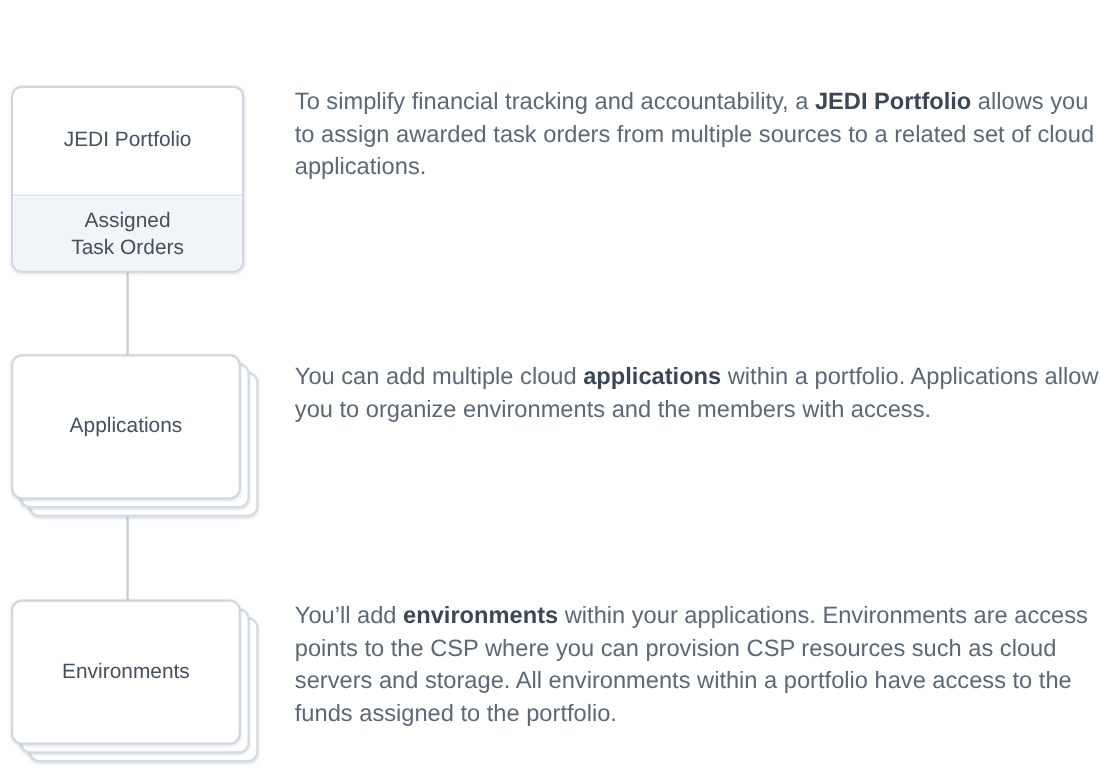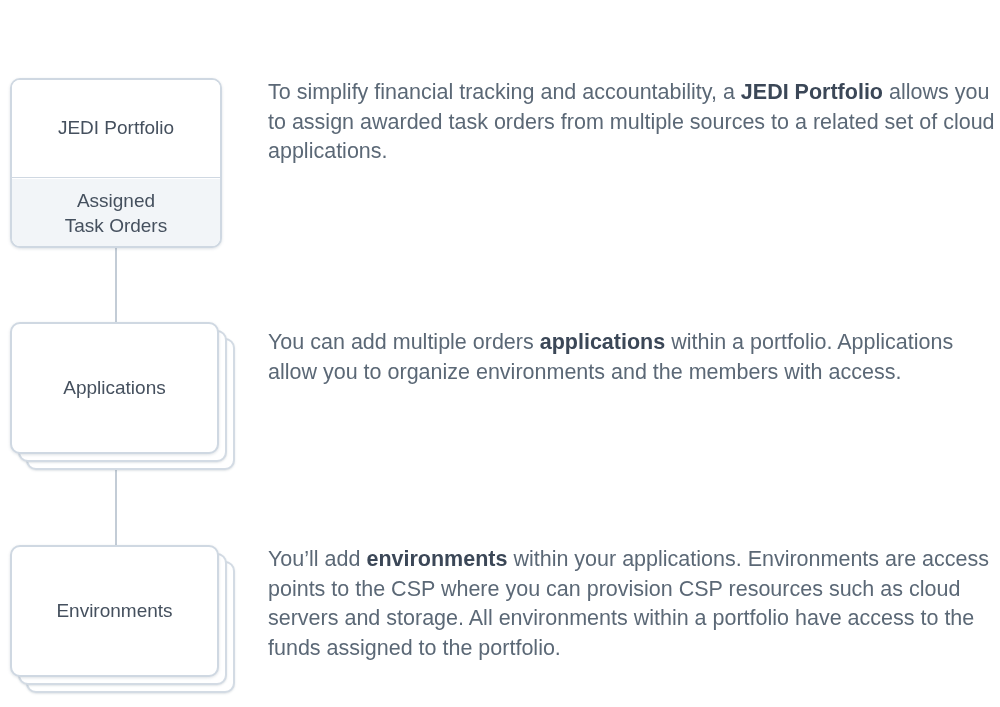--- a/index.html
+++ b/index.html
@@ -178,17 +178,17 @@
   <div class="node" id="environments-node">
     <div class="sheet sheet-3"></div>
     <div class="sheet sheet-2"></div>
     <div class="card-front">
       <span class="card-label">Environments</span>
     </div>
   </div>
 
   <div class="description" id="desc-portfolio"><span>To simplify financial tracking and accountability, a </span><b>JEDI Portfolio</b><span> allows you to assign awarded task orders from multiple sources to a related set of cloud applications.</span></div>
 
-  <div class="description" id="desc-applications"><span>You can add multiple orders </span><b>applications</b><span> within a portfolio. Applications allow you to organize environments and the members with access.</span></div>
+  <div class="description" id="desc-applications"><span>You can add multiple cloud </span><b>applications</b><span> within a portfolio. Applications allow you to organize environments and the members with access.</span></div>
 
   <div class="description" id="desc-environments"><span>You’ll add </span><b>environments</b><span> within your applications. Environments are access points to the CSP where you can provision CSP resources such as cloud servers and storage. All environments within a portfolio have access to the funds assigned to the portfolio.</span></div>
 
 </div>
 
 </body></html>

